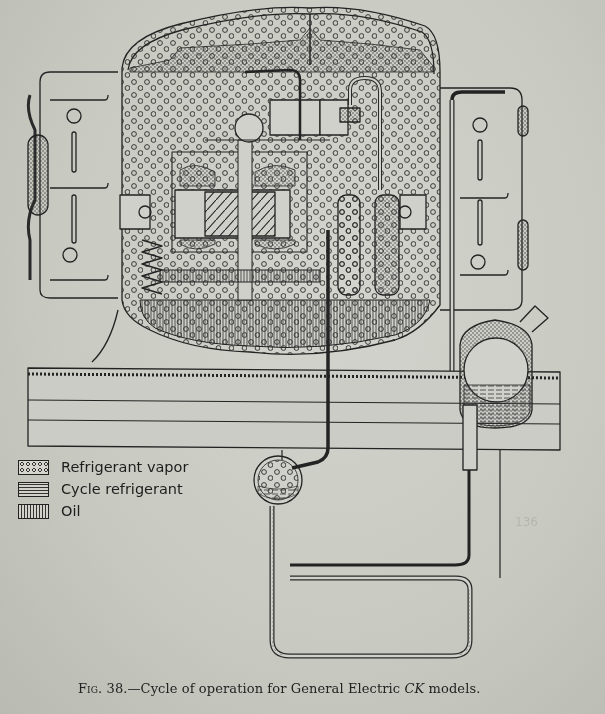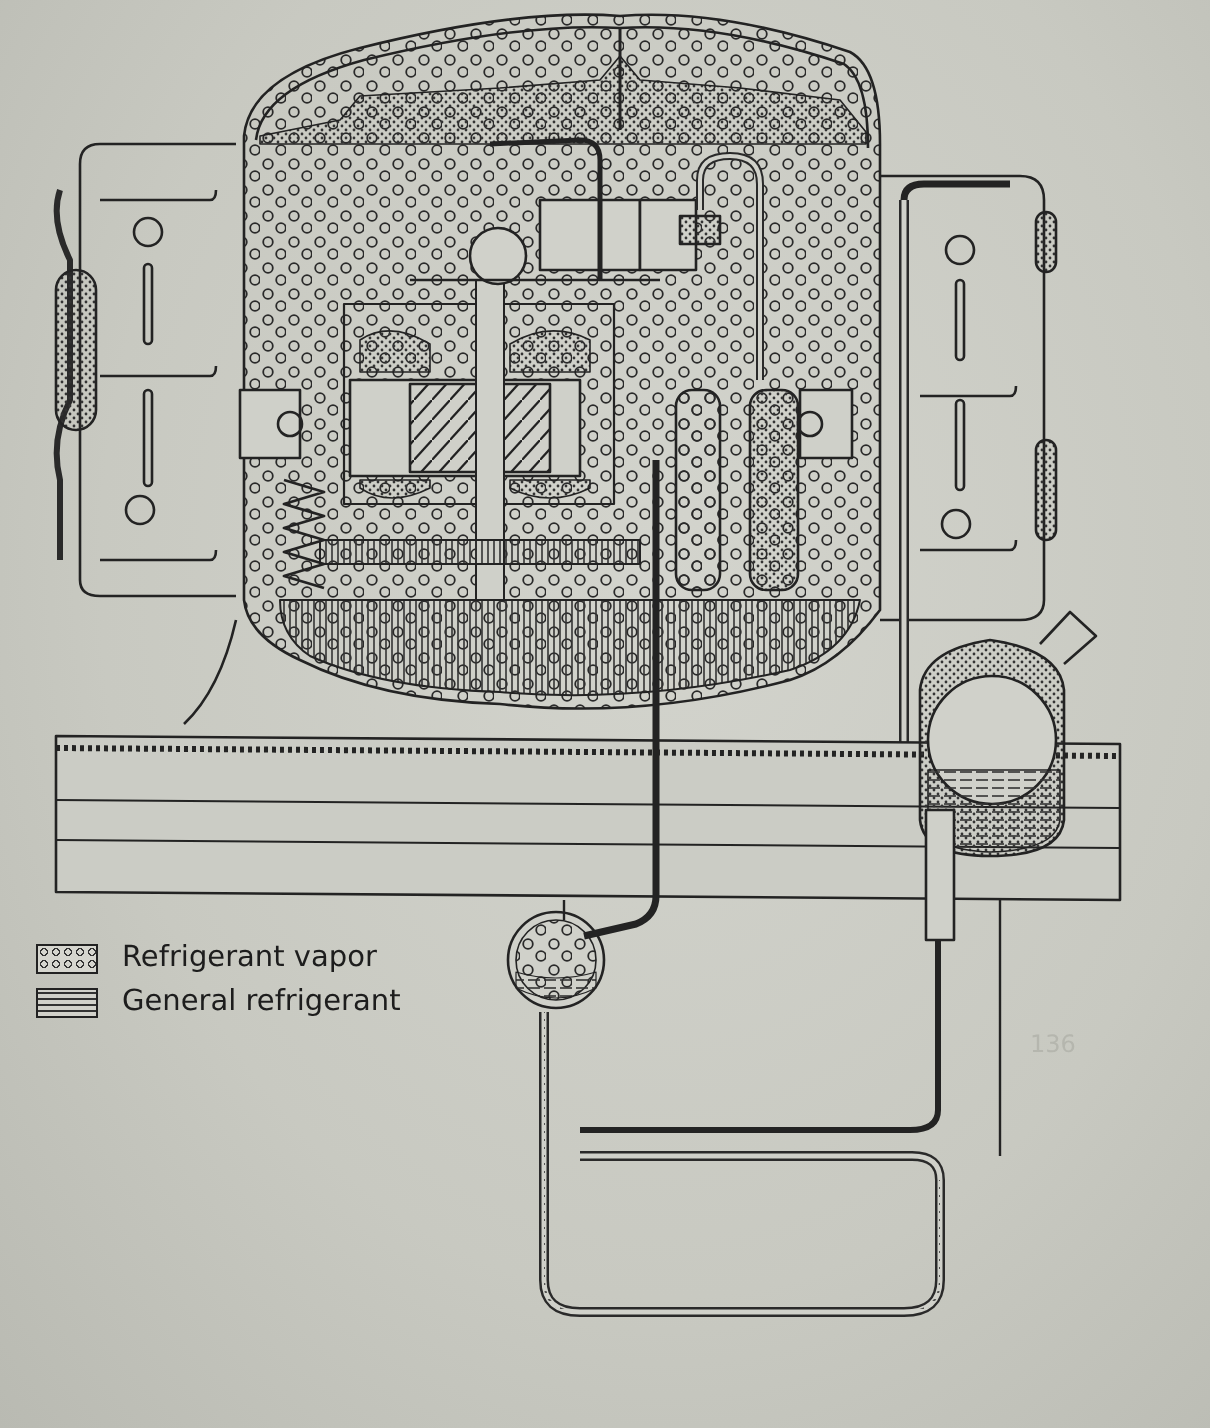--- a/index.html
+++ b/index.html
@@ -8,21 +8,21 @@
     background: #c9cac3;
     font-family: "DejaVu Serif", serif;
     position: relative;
   }
   .page {
     position: absolute; left: 0; top: 0; width: 605px; height: 714px;
     background: radial-gradient(ellipse at 55% 40%, #d3d4cd 0%, #c8c9c1 60%, #b9bab2 100%);
   }
   svg.figure { position: absolute; left: 0; top: 0; }
   .legend {
-    position: absolute; left: 18px; top: 468px;
+    position: absolute; left: 18px; top: 456px;
     font-family: "DejaVu Sans", sans-serif;
     color: #1d1d1d; font-size: 14.5px;
   }
   .legend-row { display: flex; align-items: center; height: 22px; }
   .swatch {
     width: 31px; height: 15px; border: 1.5px solid #222; margin-right: 12px;
     box-sizing: border-box; flex: none;
   }
   .sw-vapor {
     background-color: #d6d6cf;
@@ -167,18 +167,25 @@
 
   <div class="pagenum">136</div>
 
   <div class="legend">
     <div class="legend-row">
       <span class="swatch sw-vapor"></span>
       <span>Refrigerant vapor</span>
     </div>
     <div class="legend-row">
       <span class="swatch sw-liquid"></span>
-      <span>General refrigerant</span>
+      <span>Cycle refrigerant</span>
+    </div>
+    <div class="legend-row">
+      <span class="swatch sw-oil"></span>
+      <span>Oil</span>
     </div>
   </div>
 
+  <div class="caption">
+    <span class="fig">Fig. 38.</span><span>—Cycle of operation for General Electric </span><span class="ck">CK</span><span> models.</span>
+  </div>
 
 </div>
 
 </body></html>

